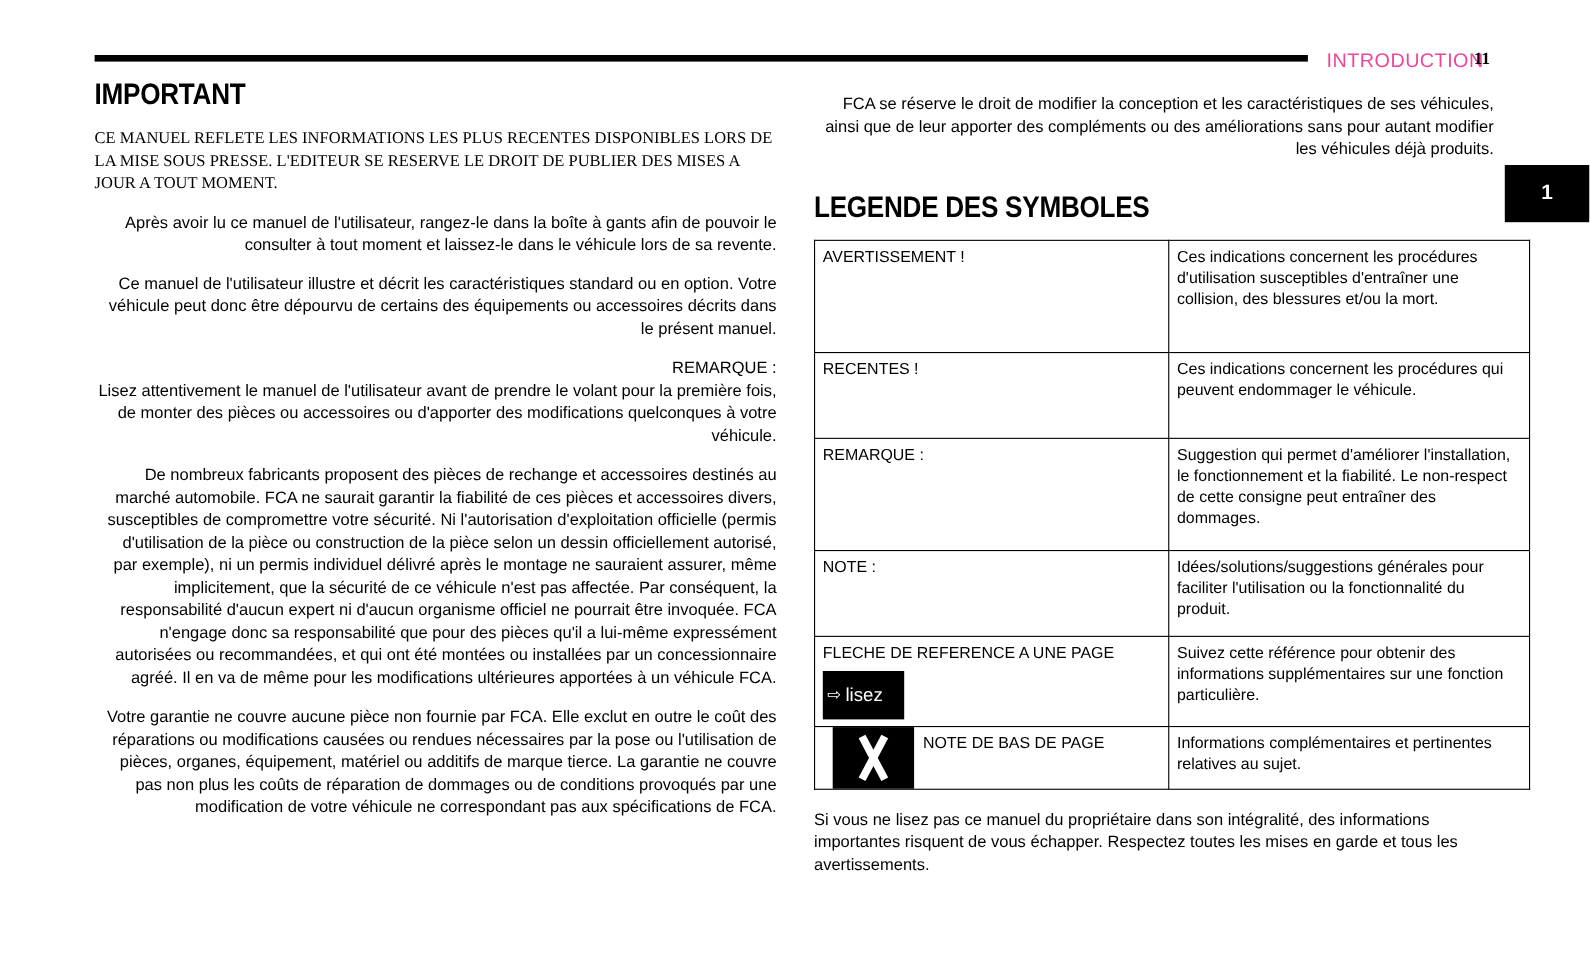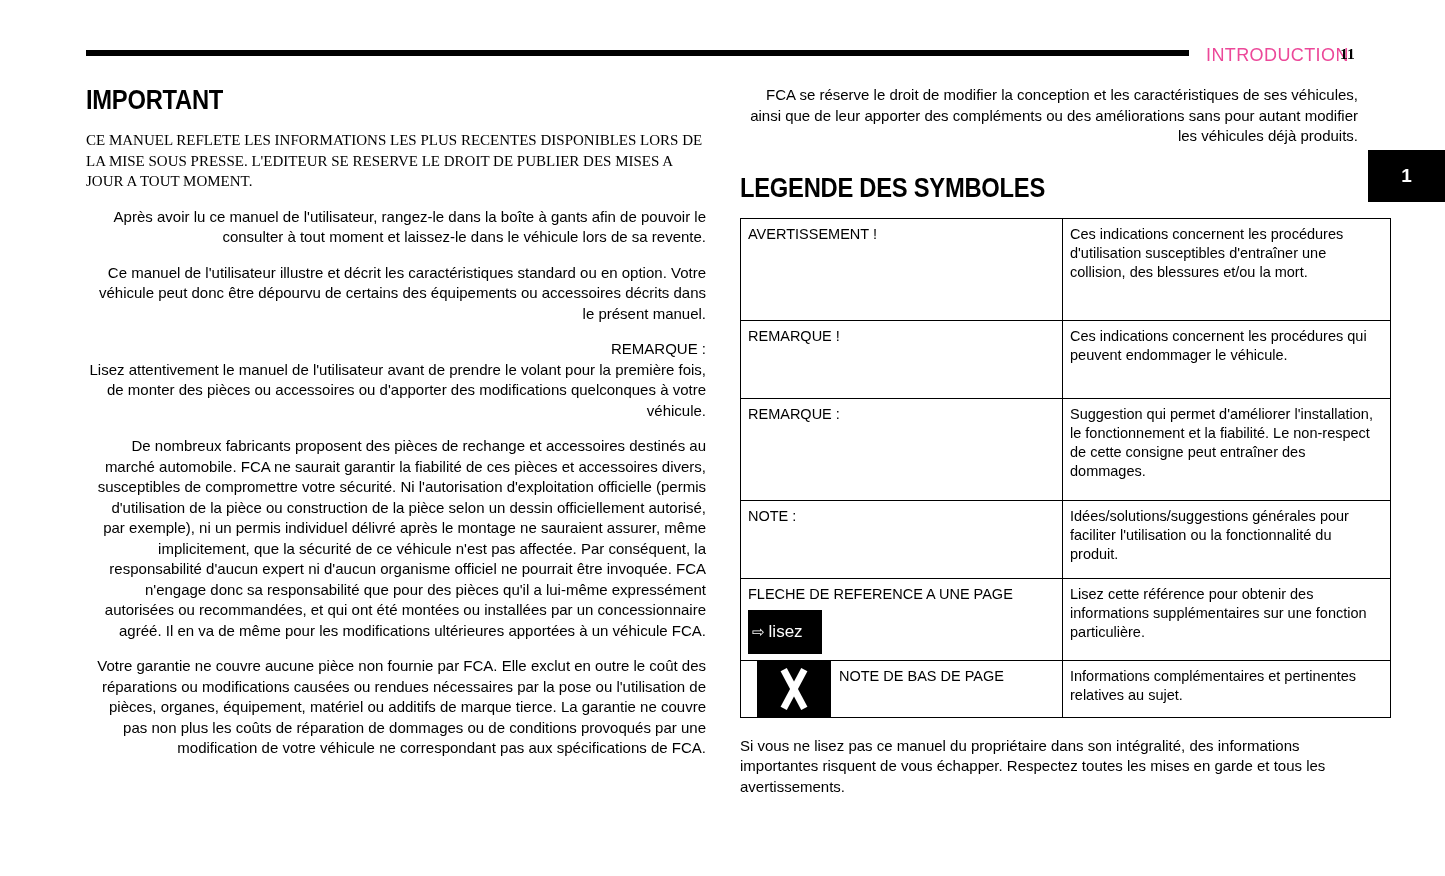--- a/index.html
+++ b/index.html
@@ -55,21 +55,21 @@
     font-weight: bold;
     display: flex;
     align-items: center;
     justify-content: center;
   }
 
   
   .col-left {
     position: absolute;
     left: 86px;
-    top: 85px;
+    top: 71px;
     width: 620px;
   }
   .col-right {
     position: absolute;
     left: 740px;
     top: 85px;
     width: 618px;
   }
 
   h1.heading {
@@ -210,21 +210,21 @@
     <tbody>
       <tr>
         <td class="c1">
           <div>AVERTISSEMENT !</div>
           <div class="cell-pad-warn"></div>
         </td>
         <td class="c2">Ces indications concernent les procédures d'utilisation susceptibles d'entraîner une collision, des blessures et/ou la mort.</td>
       </tr>
       <tr>
         <td class="c1">
-          <div>REMARQUE !</div>
+          <div>RECENTES !</div>
           <div class="cell-pad-att"></div>
         </td>
         <td class="c2">Ces indications concernent les procédures qui peuvent endommager le véhicule.</td>
       </tr>
       <tr>
         <td class="c1">
           <div>REMARQUE :</div>
           <div class="cell-pad-rem"></div>
         </td>
         <td class="c2">Suggestion qui permet d'améliorer l'installation, le fonctionnement et la fiabilité. Le non-respect de cette consigne peut entraîner des dommages.</td>
@@ -237,21 +237,21 @@
         <td class="c2">Idées/solutions/suggestions générales pour faciliter l'utilisation ou la fonctionnalité du produit.</td>
       </tr>
       <tr>
         <td class="c1">
           <div>FLECHE DE REFERENCE A UNE PAGE</div>
           <div class="arrow-box">
             <span class="glyph">⇨</span>
             <span>lisez</span>
           </div>
         </td>
-        <td class="c2">Lisez cette référence pour obtenir des informations supplémentaires sur une fonction particulière.</td>
+        <td class="c2">Suivez cette référence pour obtenir des informations supplémentaires sur une fonction particulière.</td>
       </tr>
       <tr>
         <td class="c1 foot-cell">
           <div class="foot-inner">
             <div class="x-box"></div>
             <div class="foot-label">NOTE DE BAS DE PAGE</div>
           </div>
         </td>
         <td class="c2">Informations complémentaires et pertinentes relatives au sujet.</td>
       </tr>

